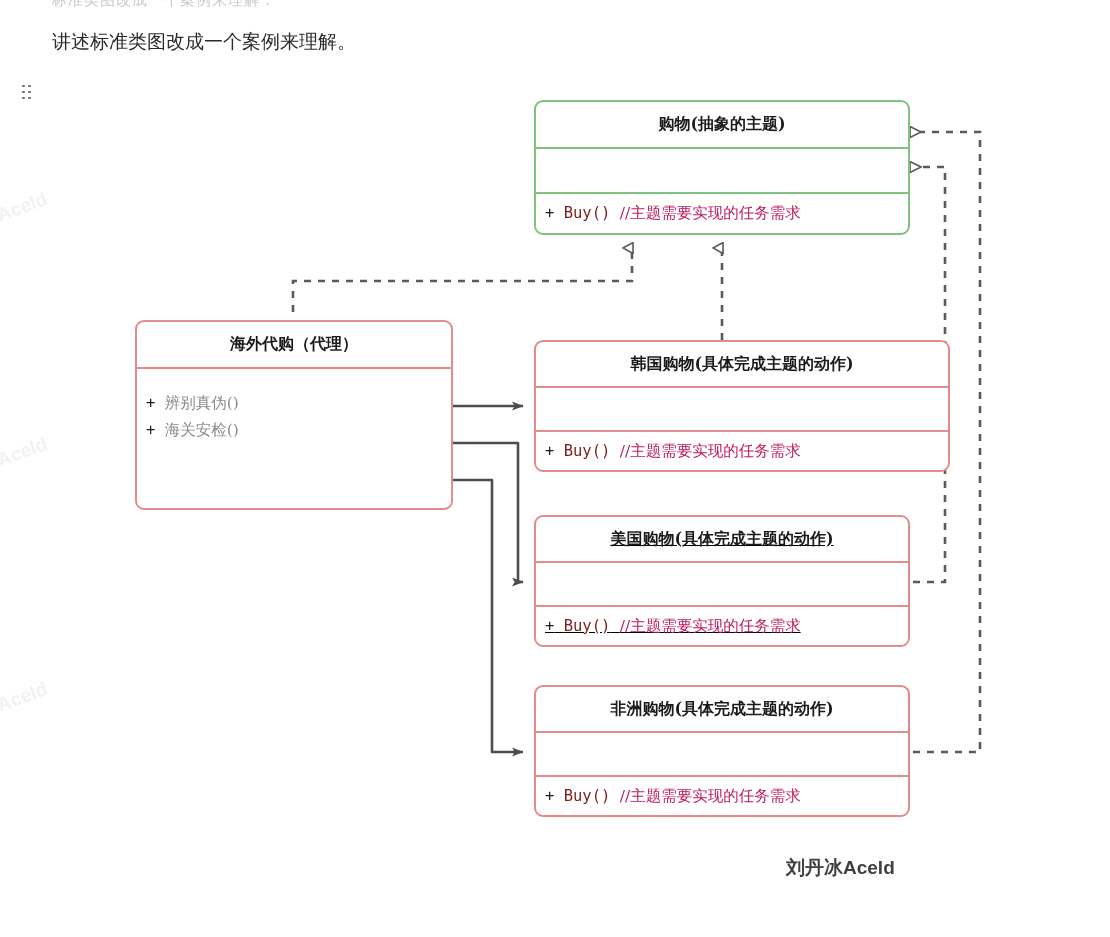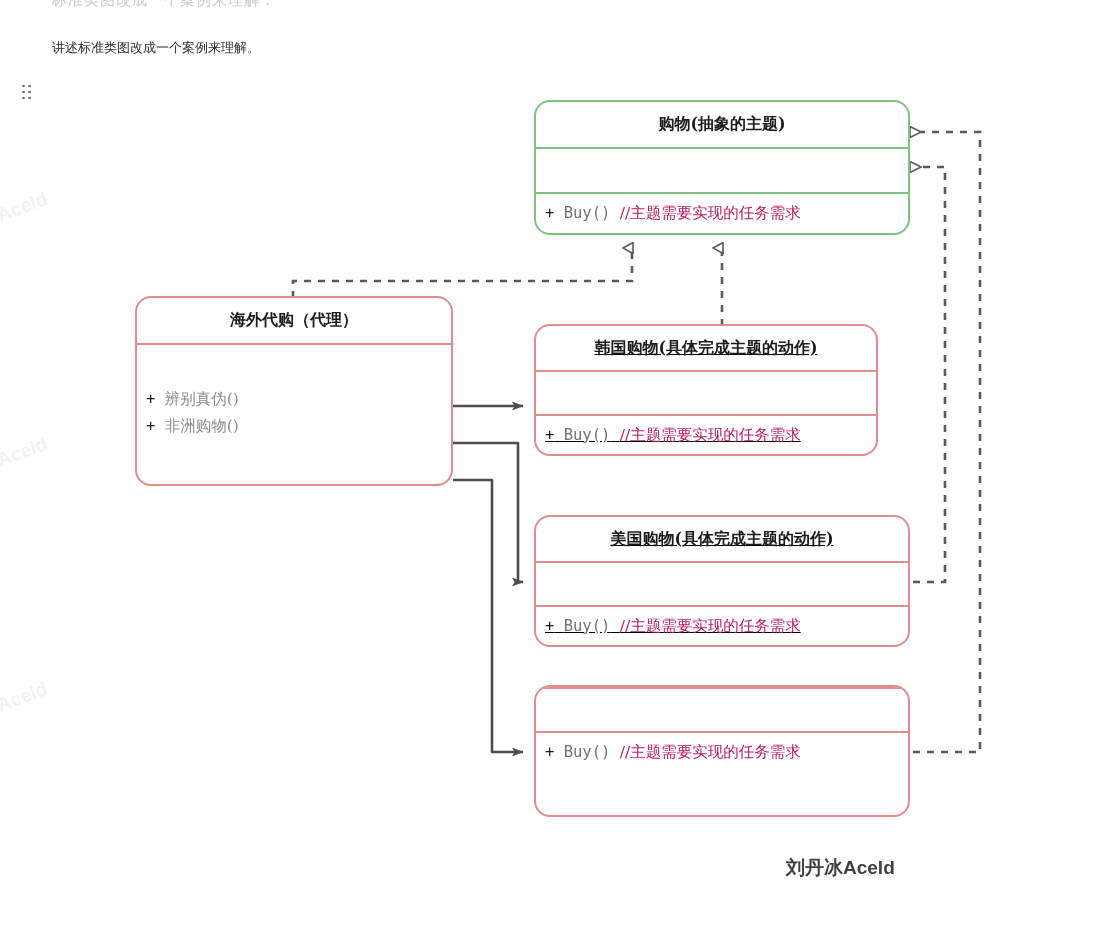--- a/index.html
+++ b/index.html
@@ -22,22 +22,22 @@
     left: 52px; top: -9px;
     width: 560px;
     font-size: 15px;
     color: #c9c9cf;
     white-space: nowrap;
     overflow: hidden;
     letter-spacing: 1px;
   }
   .para {
     position: absolute;
-    left: 52px; top: 36px;
-    font-size: 13px;
+    left: 52px; top: 30px;
+    font-size: 19px;
     line-height: 24px;
     color: #2b2b2b;
     white-space: nowrap;
   }
 
   
   .drag-handle {
     position: absolute;
     left: 22px; top: 84px;
     width: 12px; height: 18px;
@@ -76,21 +76,21 @@
     color: #404040;
     user-select: none;
     pointer-events: none;
     white-space: nowrap;
   }
 
   
   .uml-box {
     position: absolute;
     background: #ffffff;
-    border-radius: 16px;
+    border-radius: 9px;
     overflow: hidden;
   }
   .uml-box.green { border: 2px solid #7ec37f; }
   .uml-box.pink  { border: 2px solid #e48b8b; }
 
   .uml-title {
     text-align: center;
     font-weight: 700;
     font-size: 16px;
     color: #1b1b1b;
@@ -108,21 +108,21 @@
     justify-content: center;
     padding: 0 9px;
   }
   .uml-row {
     font-size: 15.5px;
     line-height: 27px;
     color: #8b8b8b;
     white-space: nowrap;
     font-family: "DejaVu Sans Mono", "Liberation Mono", monospace;
   }
-  .uml-row .sig { color: #737373; }
+  .uml-row .sig { color: #7f1d1d; }
   .uml-row .cmt { color: #be185d; font-family: "DejaVu Serif","Liberation Serif",serif; }
   .uml-row .cn  { color: #8b8b8b; font-family: "DejaVu Serif","Liberation Serif",serif; }
   .uml-row .mark { color: #1d1d1d; }
 
   
   #edges {
     position: absolute;
     left: 0; top: 0;
     width: 1110px; height: 937px;
     pointer-events: none;
@@ -179,45 +179,46 @@
   </svg>
 
   <div class="uml-box green" style="left:534px; top:100px; width:376px; height:135px;">
     <div class="uml-title" style="height:45px;">购物(抽象的主题)</div>
     <div class="uml-section uml-sep-green" style="height:45px;"></div>
     <div class="uml-section uml-sep-green" style="height:41px;">
       <div class="uml-row"><span class="mark">+</span>&nbsp;<span class="sig">Buy()</span>&nbsp;<span class="cmt">//主题需要实现的任务需求</span></div>
     </div>
   </div>
 
-  <div class="uml-box pink" style="left:135px; top:296px; width:318px; height:190px;">
+  <div class="uml-box pink" style="left:135px; top:320px; width:318px; height:190px;">
     <div class="uml-title" style="height:45px;">海外代购（代理）</div>
-    <div class="uml-section uml-sep-pink" style="height:97px;justify-content:flex-end;">
+    <div class="uml-section uml-sep-pink" style="height:97px;">
       <div class="uml-row"><span class="mark">+</span>&nbsp;<span class="cn">辨别真伪()</span></div>
-      <div class="uml-row"><span class="mark">+</span>&nbsp;<span class="cn">非洲购物()</span></div>
-    </div>
-  </div>
-
-  <div class="uml-box pink" style="left:534px; top:324px; width:344px; height:132px;text-decoration:underline;">
+      <div class="uml-row"><span class="mark">+</span>&nbsp;<span class="cn">海关安检()</span></div>
+    </div>
+  </div>
+
+  <div class="uml-box pink" style="left:534px; top:340px; width:416px; height:132px;">
     <div class="uml-title" style="height:44px;">韩国购物(具体完成主题的动作)</div>
     <div class="uml-section uml-sep-pink" style="height:44px;"></div>
     <div class="uml-section uml-sep-pink" style="height:40px;">
       <div class="uml-row"><span class="mark">+</span>&nbsp;<span class="sig">Buy()</span>&nbsp;<span class="cmt">//主题需要实现的任务需求</span></div>
     </div>
   </div>
 
   <div class="uml-box pink" style="left:534px; top:515px; width:376px; height:132px;text-decoration:underline;">
     <div class="uml-title" style="height:44px;">美国购物(具体完成主题的动作)</div>
     <div class="uml-section uml-sep-pink" style="height:44px;"></div>
     <div class="uml-section uml-sep-pink" style="height:40px;">
       <div class="uml-row"><span class="mark">+</span>&nbsp;<span class="sig">Buy()</span>&nbsp;<span class="cmt">//主题需要实现的任务需求</span></div>
     </div>
   </div>
 
   <div class="uml-box pink" style="left:534px; top:685px; width:376px; height:132px;">
+    <div class="uml-title" style="height:44px;">非洲购物(具体完成主题的动作)</div>
     <div class="uml-section uml-sep-pink" style="height:44px;"></div>
     <div class="uml-section uml-sep-pink" style="height:40px;">
       <div class="uml-row"><span class="mark">+</span>&nbsp;<span class="sig">Buy()</span>&nbsp;<span class="cmt">//主题需要实现的任务需求</span></div>
     </div>
   </div>
 
   <div class="wm-main">刘丹冰Aceld</div>
 
 </div>
 

